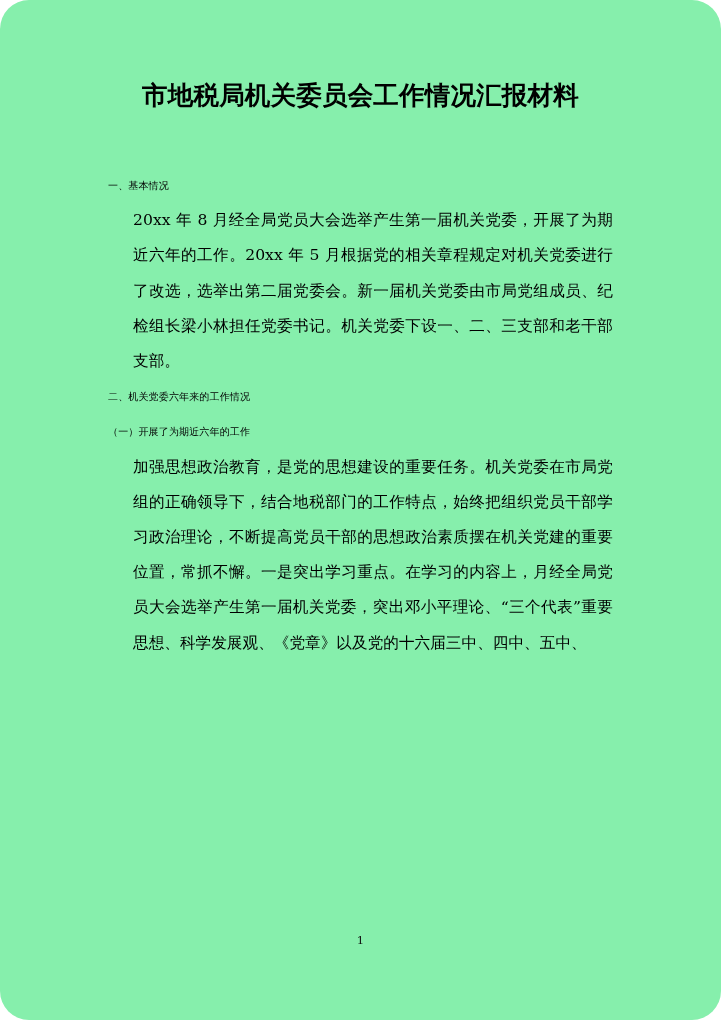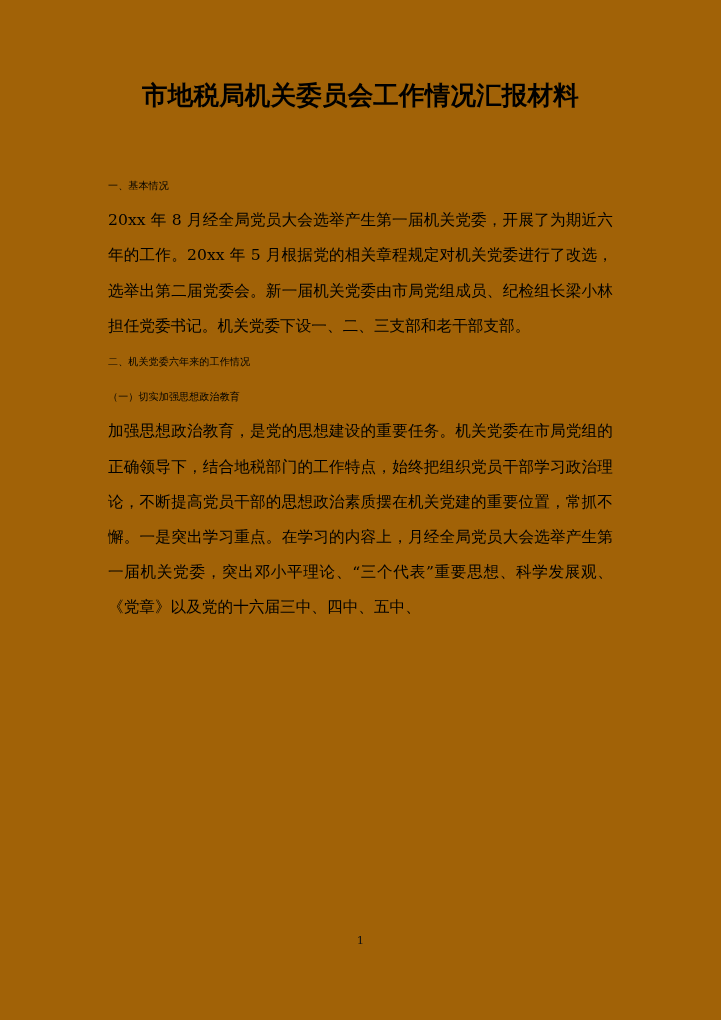--- a/index.html
+++ b/index.html
@@ -13,21 +13,22 @@
     position: relative;
     overflow: hidden;
     font-family: "DejaVu Serif", "Liberation Serif", serif;
     color: #000000;
     -webkit-font-smoothing: antialiased;
   }
 
   #page {
     position: absolute;
     inset: 0;
-    background: #a16207;
+    background: #86efac;
+    border-radius: 29px;
   }
 
   
   .doc-title {
     position: absolute;
     left: 108px;
     top: 78px;
     width: 505px;
     text-align: center;
     font-size: 25.5px;
@@ -56,20 +57,21 @@
   }
 
   
   .para {
     font-size: 15.6px;
     line-height: 35.2px;
     text-align: justify;
     text-justify: inter-character;
     text-align-last: left;
     letter-spacing: 0.05px;
+    margin-left: 25px;
   }
 
   
   .page-number {
     position: absolute;
     left: 0;
     top: 933px;
     width: 721px;
     text-align: center;
     font-size: 11.5px;
@@ -86,21 +88,21 @@
 
   <div class="body-col">
 
     <div class="heading">一、基本情况</div>
 
     <div class="para">20xx 年 8 月经全局党员大会选举产生第一届机关党委，开展了为期近六年的工作。20xx 年 5 月根据党的相关章程规定对机关党委进行了改选，选举出第二届党委会。新一届机关党委由市局党组成员、纪检组长梁小林担任党委书记。机关党委下设一、二、三支部和老干部支部。</div>
 
     <div class="heading">二、机关党委六年来的工作情况</div>
 
 
-    <div class="heading">（一）切实加强思想政治教育</div>
+    <div class="heading">（一）开展了为期近六年的工作</div>
 
     <div class="para">加强思想政治教育，是党的思想建设的重要任务。机关党委在市局党组的正确领导下，结合地税部门的工作特点，始终把组织党员干部学习政治理论，不断提高党员干部的思想政治素质摆在机关党建的重要位置，常抓不懈。一是突出学习重点。在学习的内容上，月经全局党员大会选举产生第一届机关党委，突出邓小平理论、“三个代表”重要思想、科学发展观、《党章》以及党的十六届三中、四中、五中、</div>
 
   </div>
 
   <div class="page-number">1</div>
 
 </div>
 
 </body></html>

